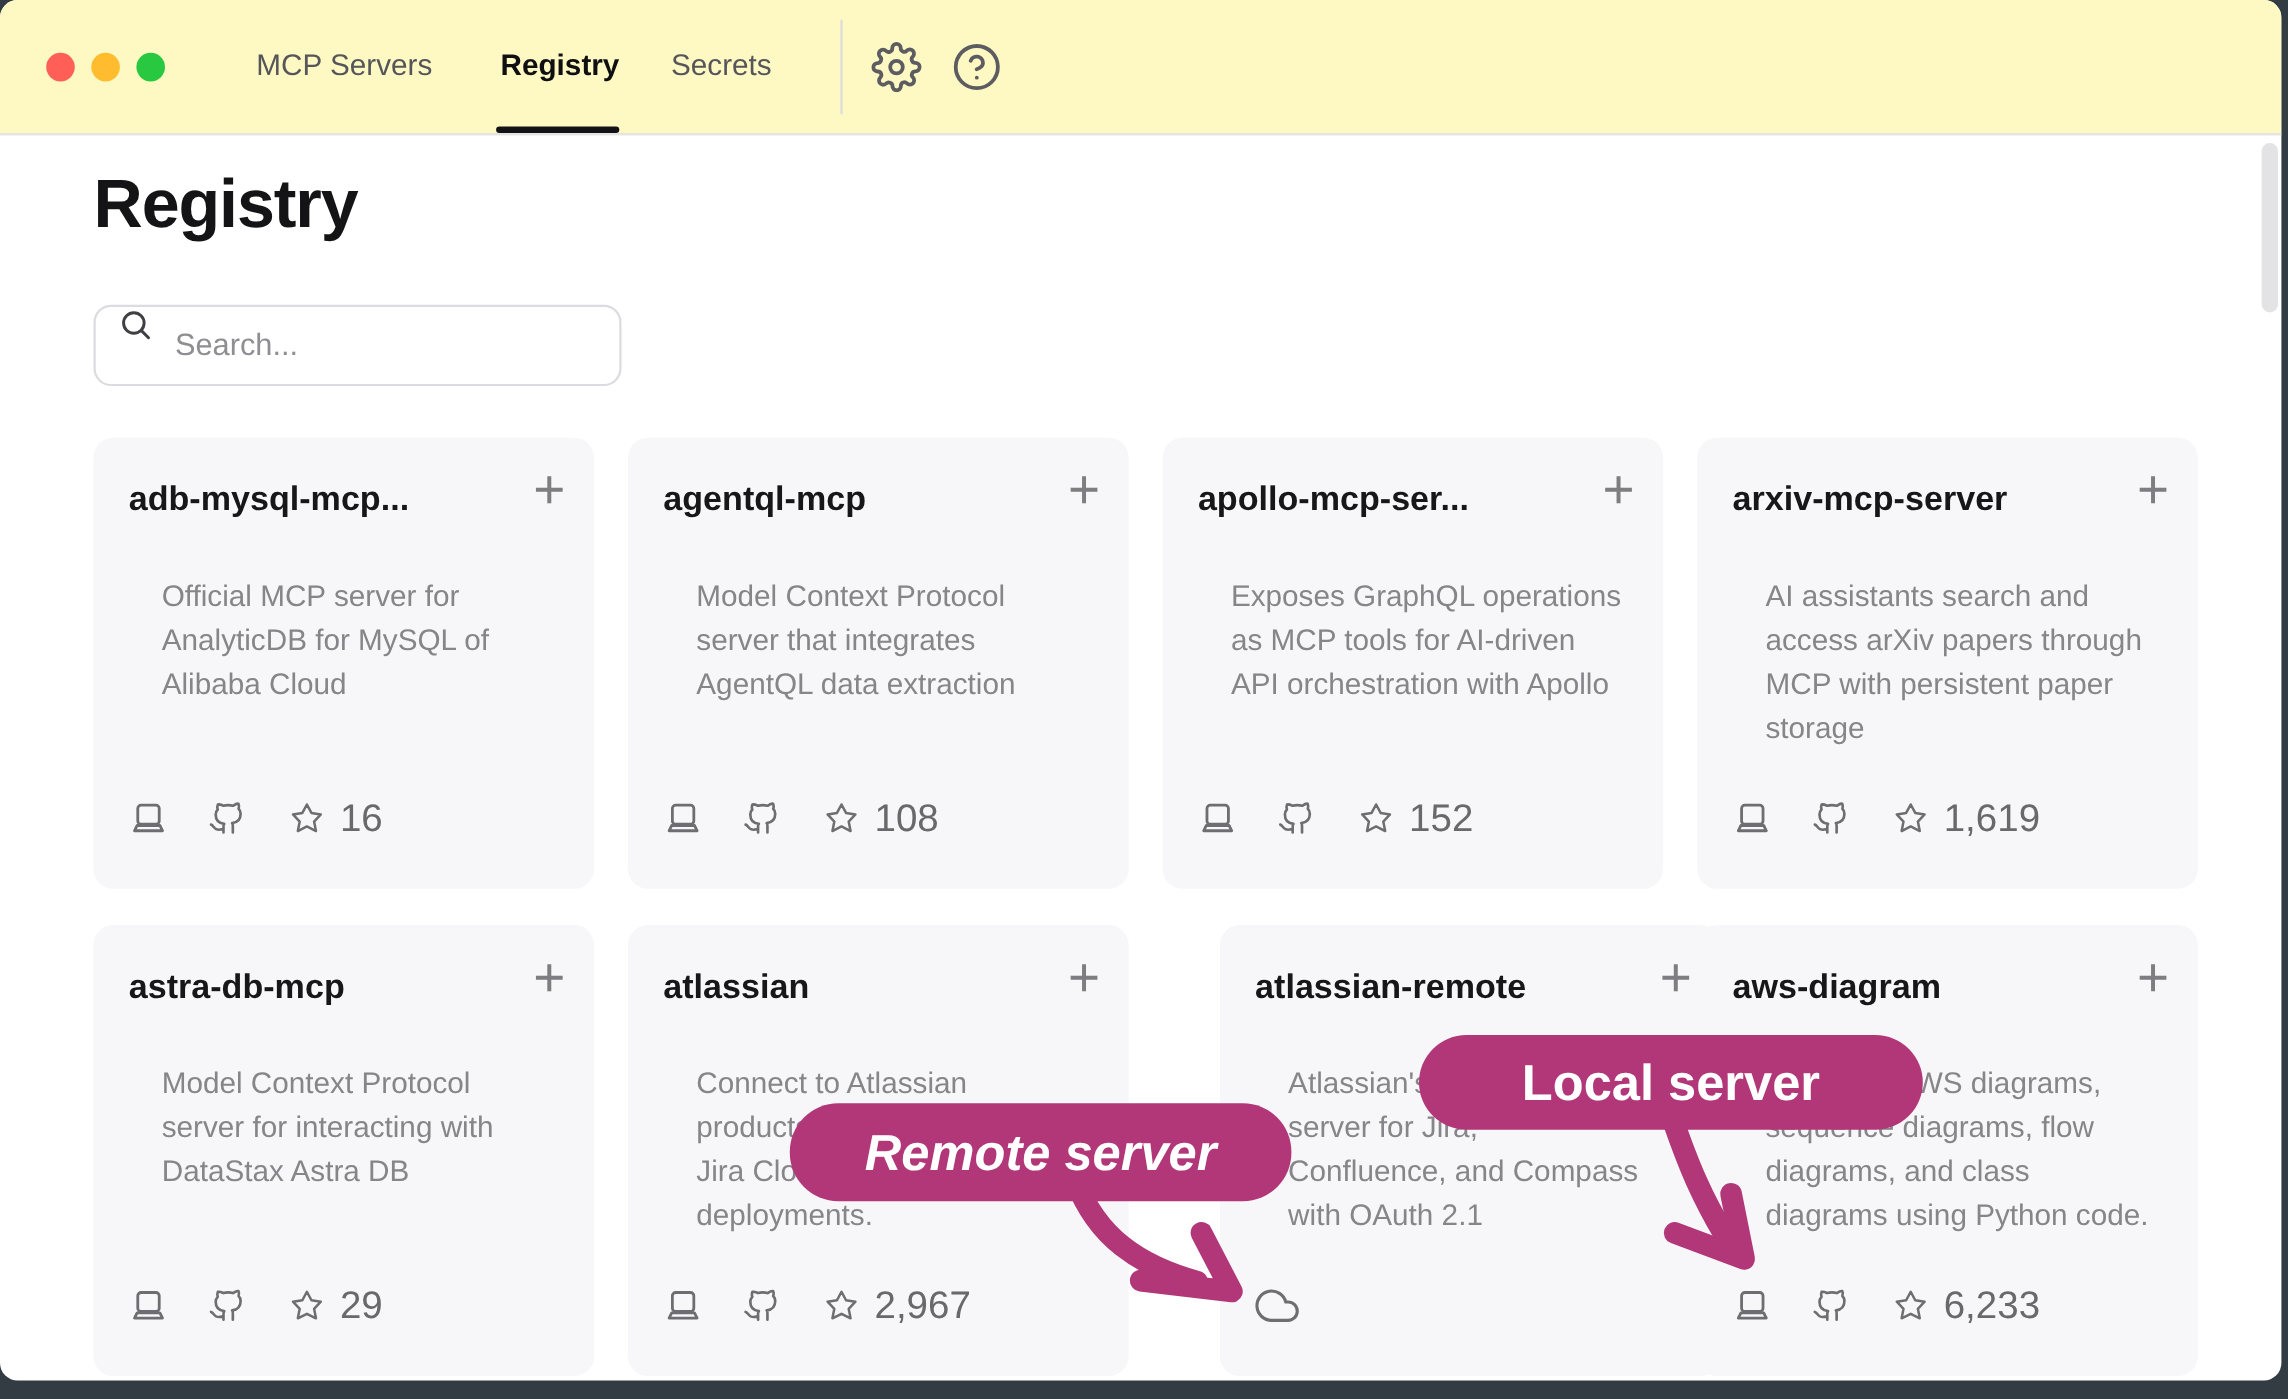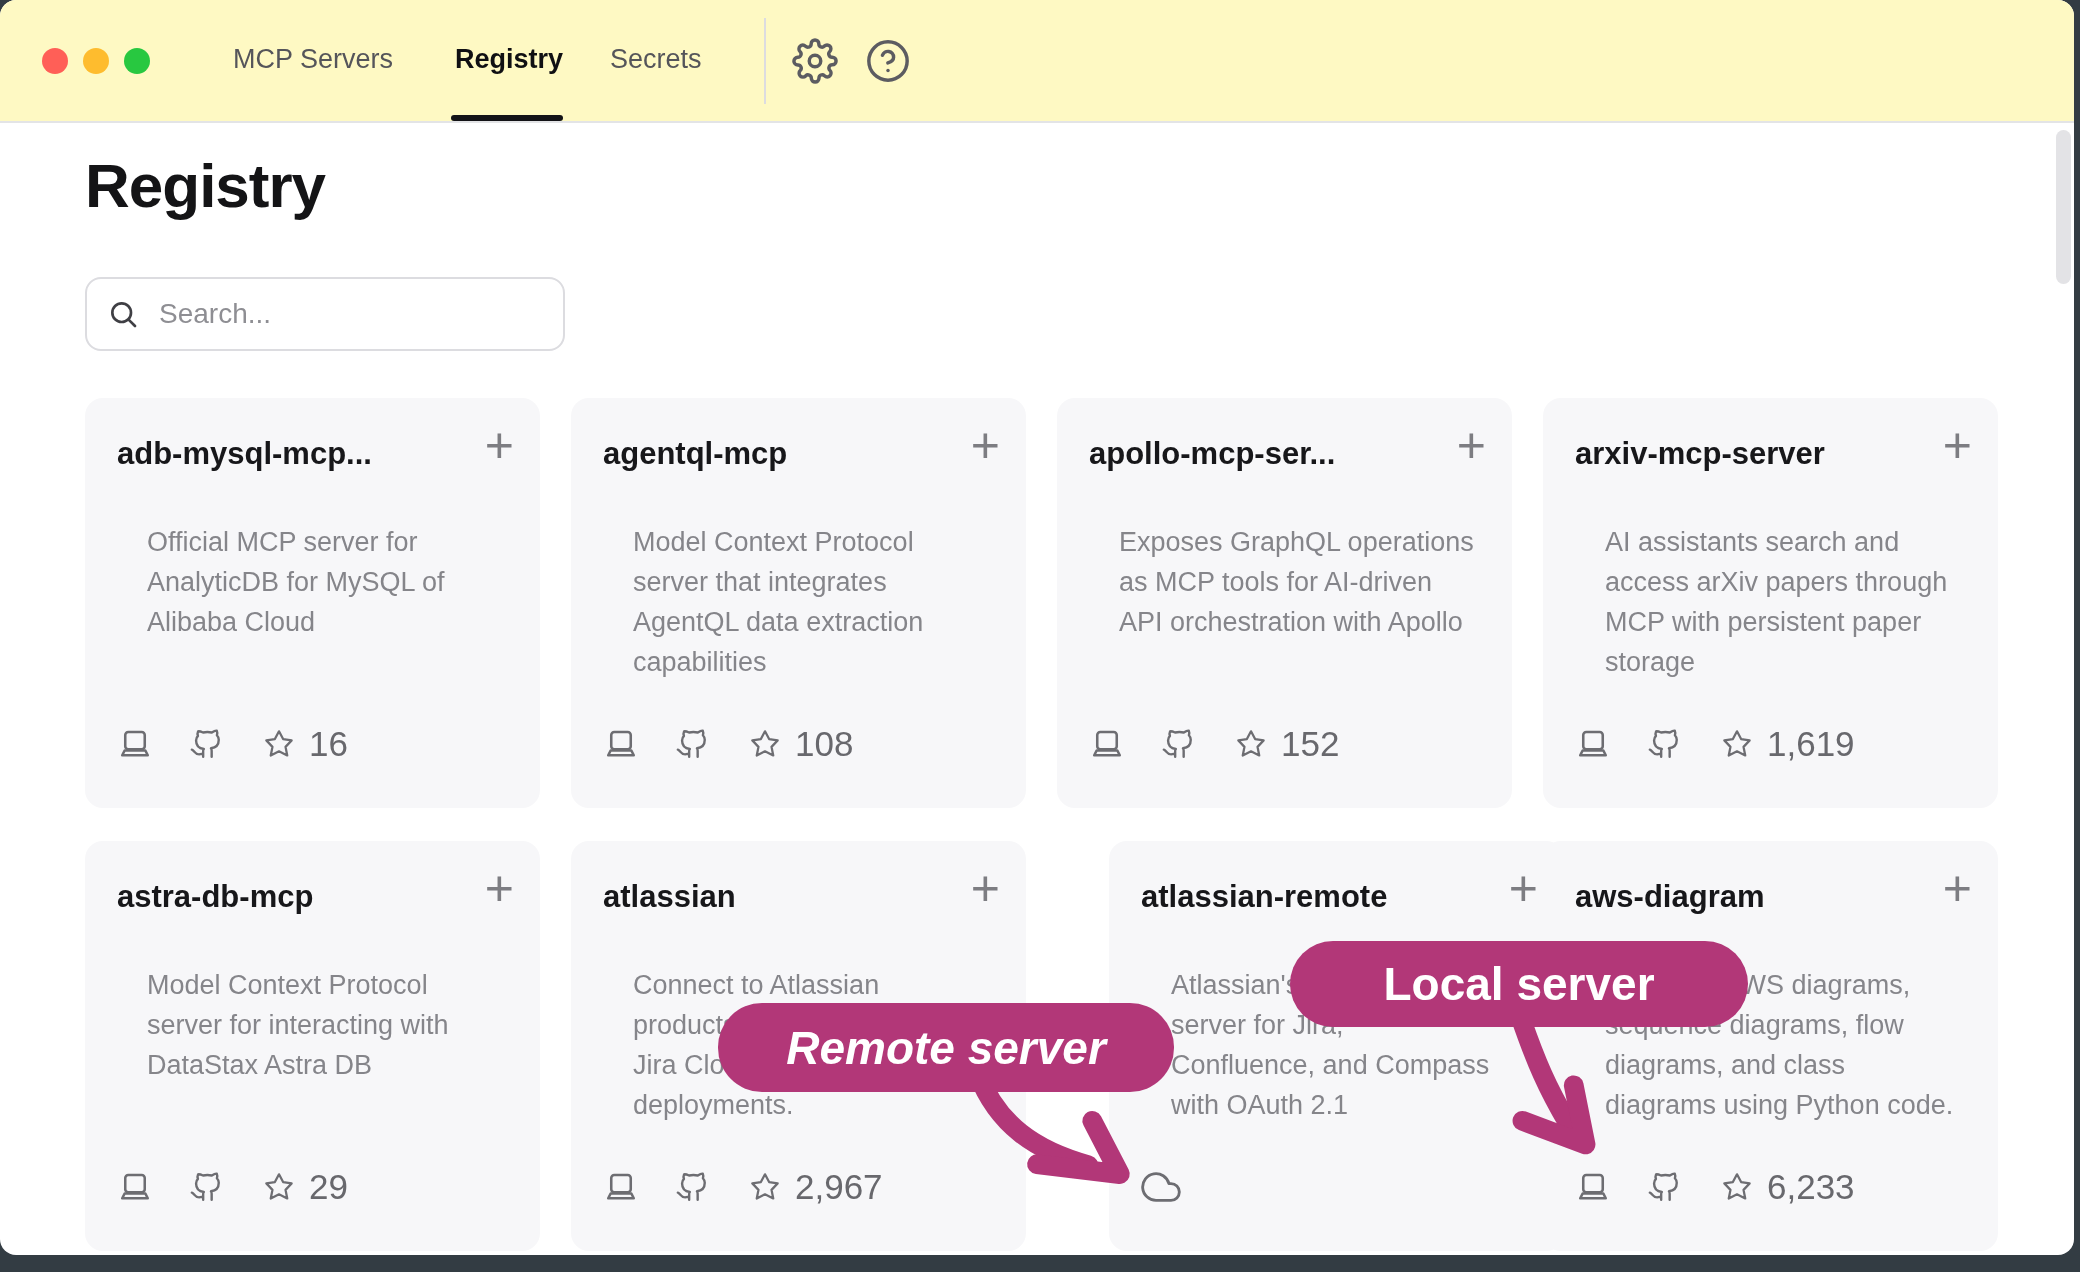--- a/index.html
+++ b/index.html
@@ -16,21 +16,21 @@
   .light.green{left:124px;background:#28c840;}
   .tab{position:absolute;top:44px;font-size:27px;color:#55555a;cursor:default;white-space:nowrap;}
   .tab.active{color:#101013;font-weight:600;}
   .tab-underline{position:absolute;left:451px;bottom:0;width:112px;height:6px;background:#131316;border-radius:3px;}
   .tb-divider{position:absolute;left:764px;top:18px;width:2px;height:86px;background:#dcdce0;}
   .tb-icon{position:absolute;top:38px;width:46px;height:46px;color:#5c5c61;}
   .tb-icon svg{width:46px;height:46px;}
   
   .page-title{position:absolute;left:85px;top:150px;font-size:62px;font-weight:800;color:#141416;letter-spacing:-1px;}
   .searchbox{position:absolute;left:85px;top:277px;width:480px;height:74px;background:#ffffff;
-    border:2px solid #dcdce0;border-radius:16px;display:flex;align-items:center;padding:0 20px;}
+    border:2px solid #dcdce0;border-radius:16px;display:flex;padding:0 20px;}
   .searchbox svg{width:32px;height:32px;color:#3f3f44;flex:0 0 auto;}
   .searchbox input{border:none;outline:none;background:transparent;margin-left:18px;
     font-size:28px;color:#2b2b2e;width:380px;font-family:inherit;}
   .searchbox input::placeholder{color:#8e8e93;}
   
   .card{position:absolute;width:455px;height:410px;background:#f7f7f9;border-radius:18px;}
   .card-title{position:absolute;left:32px;top:38px;font-size:31px;font-weight:700;color:#17171a;white-space:nowrap;}
   .plus{position:absolute;right:26px;top:12px;font-size:50px;font-weight:300;color:#7d7d82;line-height:1.4;}
   .desc{position:absolute;left:32px;top:124px;margin-left:30px;}
   .desc div{height:40px;line-height:40px;font-size:27px;color:#85858a;white-space:nowrap;}
@@ -135,21 +135,20 @@
     </div>
   </div>
 
   <div class="card" style="left:571px;top:398px">
     <div class="card-title">agentql-mcp</div>
     <div class="plus">+</div>
     <div class="desc">
       <div>Model Context Protocol</div>
         <div>server that integrates</div>
       <div>AgentQL data extraction</div>
-        <div>capabilities</div>
     </div>
     <div class="icon-row">
       <svg class="ic-laptop" viewBox="0 0 24 24">
           <use href="#i-laptop"></use>
         </svg>
       <svg class="ic-github" viewBox="0 0 24 24">
           <use href="#i-github"></use>
         </svg>
       <svg class="ic-star" viewBox="0 0 24 24">
           <use href="#i-star"></use>

